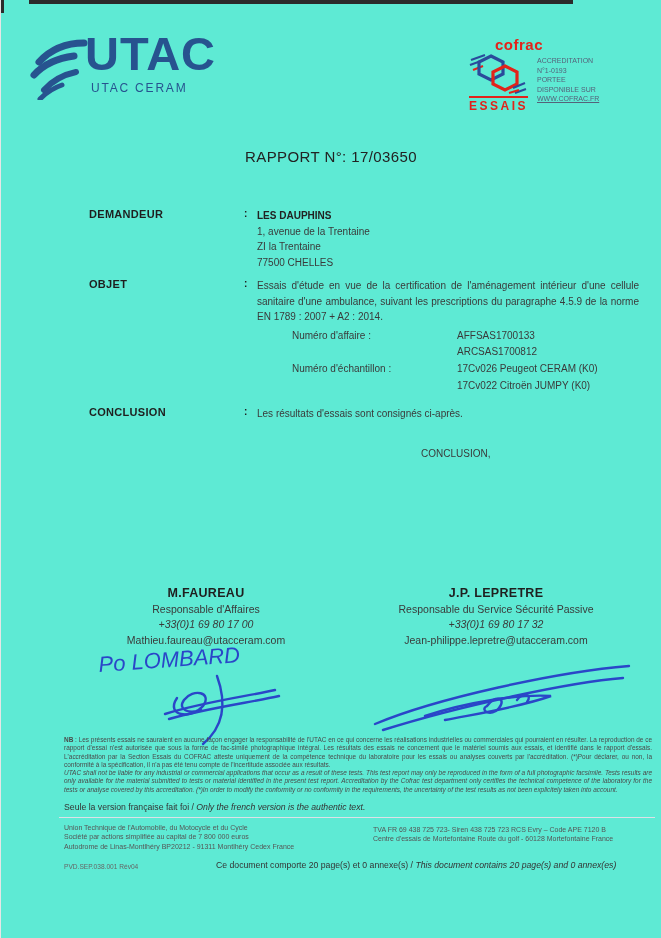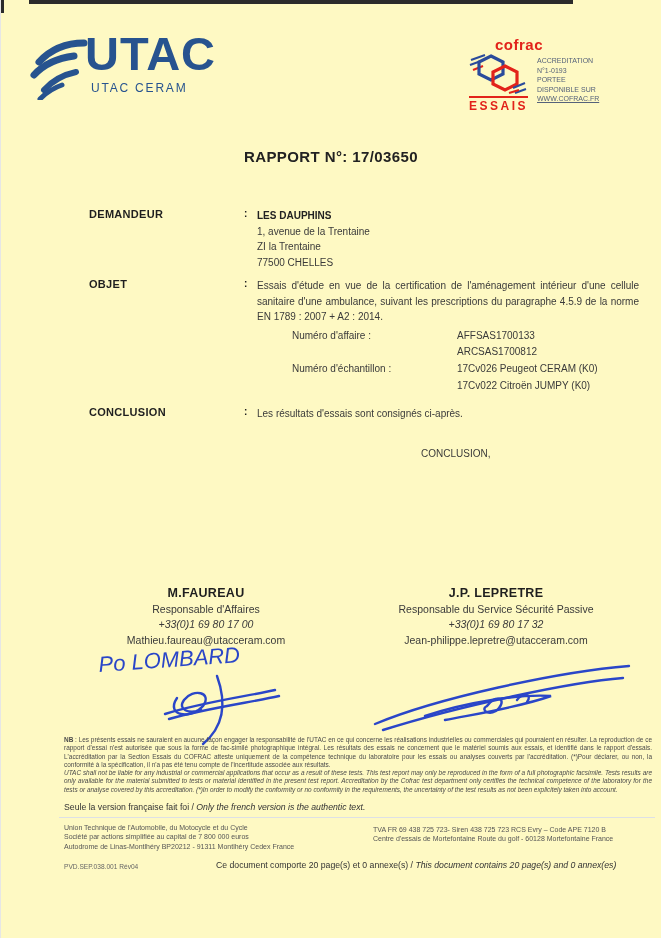--- a/index.html
+++ b/index.html
@@ -1,18 +1,18 @@
 <!DOCTYPE html>
 <html><head>
 <meta charset="utf-8">
 <style>
   * { margin:0; padding:0; box-sizing:border-box; }
   html,body { background:#9a9a9a; }
   body { font-family:"Liberation Sans", sans-serif; }
-  .page { position:relative; width:661px; height:938px; background:#fef9c3; margin:0 auto;
+  .page { position:relative; width:661px; height:938px; background:#5eead4; margin:0 auto;
           overflow:hidden; color:#3a3a3a; border-left:1px solid #e6e6e6; }
 
   
   .scan-strip { position:absolute; top:0; left:28px; width:544px; height:4px; background:#2b2b2b; }
   .scan-tick  { position:absolute; top:0; left:0; width:3px; height:13px; background:#2b2b2b; }
 
   
   .utac-logo { position:absolute; left:28px; top:34px; width:230px; height:72px; }
   .utac-swoosh { position:absolute; left:0; top:2px; }
   .utac-word { position:absolute; left:56px; top:-8px; font-size:47px; font-weight:800;
@@ -25,21 +25,21 @@
   .cofrac-brand { position:absolute; left:2px; top:0; color:#e2231a; font-weight:800;
                   font-size:15px; letter-spacing:0.5px;margin-left:24px; }
   .cofrac-hex { position:absolute; left:0; top:16px; }
   .cofrac-essais { position:absolute; left:0; top:60px; color:#e2231a; font-weight:800;
                    font-size:12px; letter-spacing:2.5px; border-top:2px solid #e2231a; padding-top:1px; }
   .accr { position:absolute; left:68px; top:20px; font-size:7px; line-height:9.6px; color:#55627a; }
   .accr .url { text-decoration:underline; }
 
   
   .report-title { position:absolute; top:148px; left:0; width:100%; text-align:center;
-                  font-size:15px; font-weight:700; color:#222; letter-spacing:0.4px; }
+                  font-size:15px; font-weight:400; color:#222; letter-spacing:0.4px; }
 
   
   .field-row { position:absolute; left:88px; width:552px; font-size:10px; }
   .field-row .flabel { position:absolute; left:0; top:0; width:150px; font-weight:800;
                        font-size:11px; color:#1f1f1f; letter-spacing:0.3px; }
   .field-row .fcolon { position:absolute; left:155px; top:0; font-weight:800; color:#1f1f1f; }
   .field-row .fbody  { position:absolute; left:168px; top:0; width:382px; line-height:15.5px; }
   .bold { font-weight:800; color:#222; }
   .just { text-align:justify; }
   .subrow { display:block; line-height:16.8px; }

